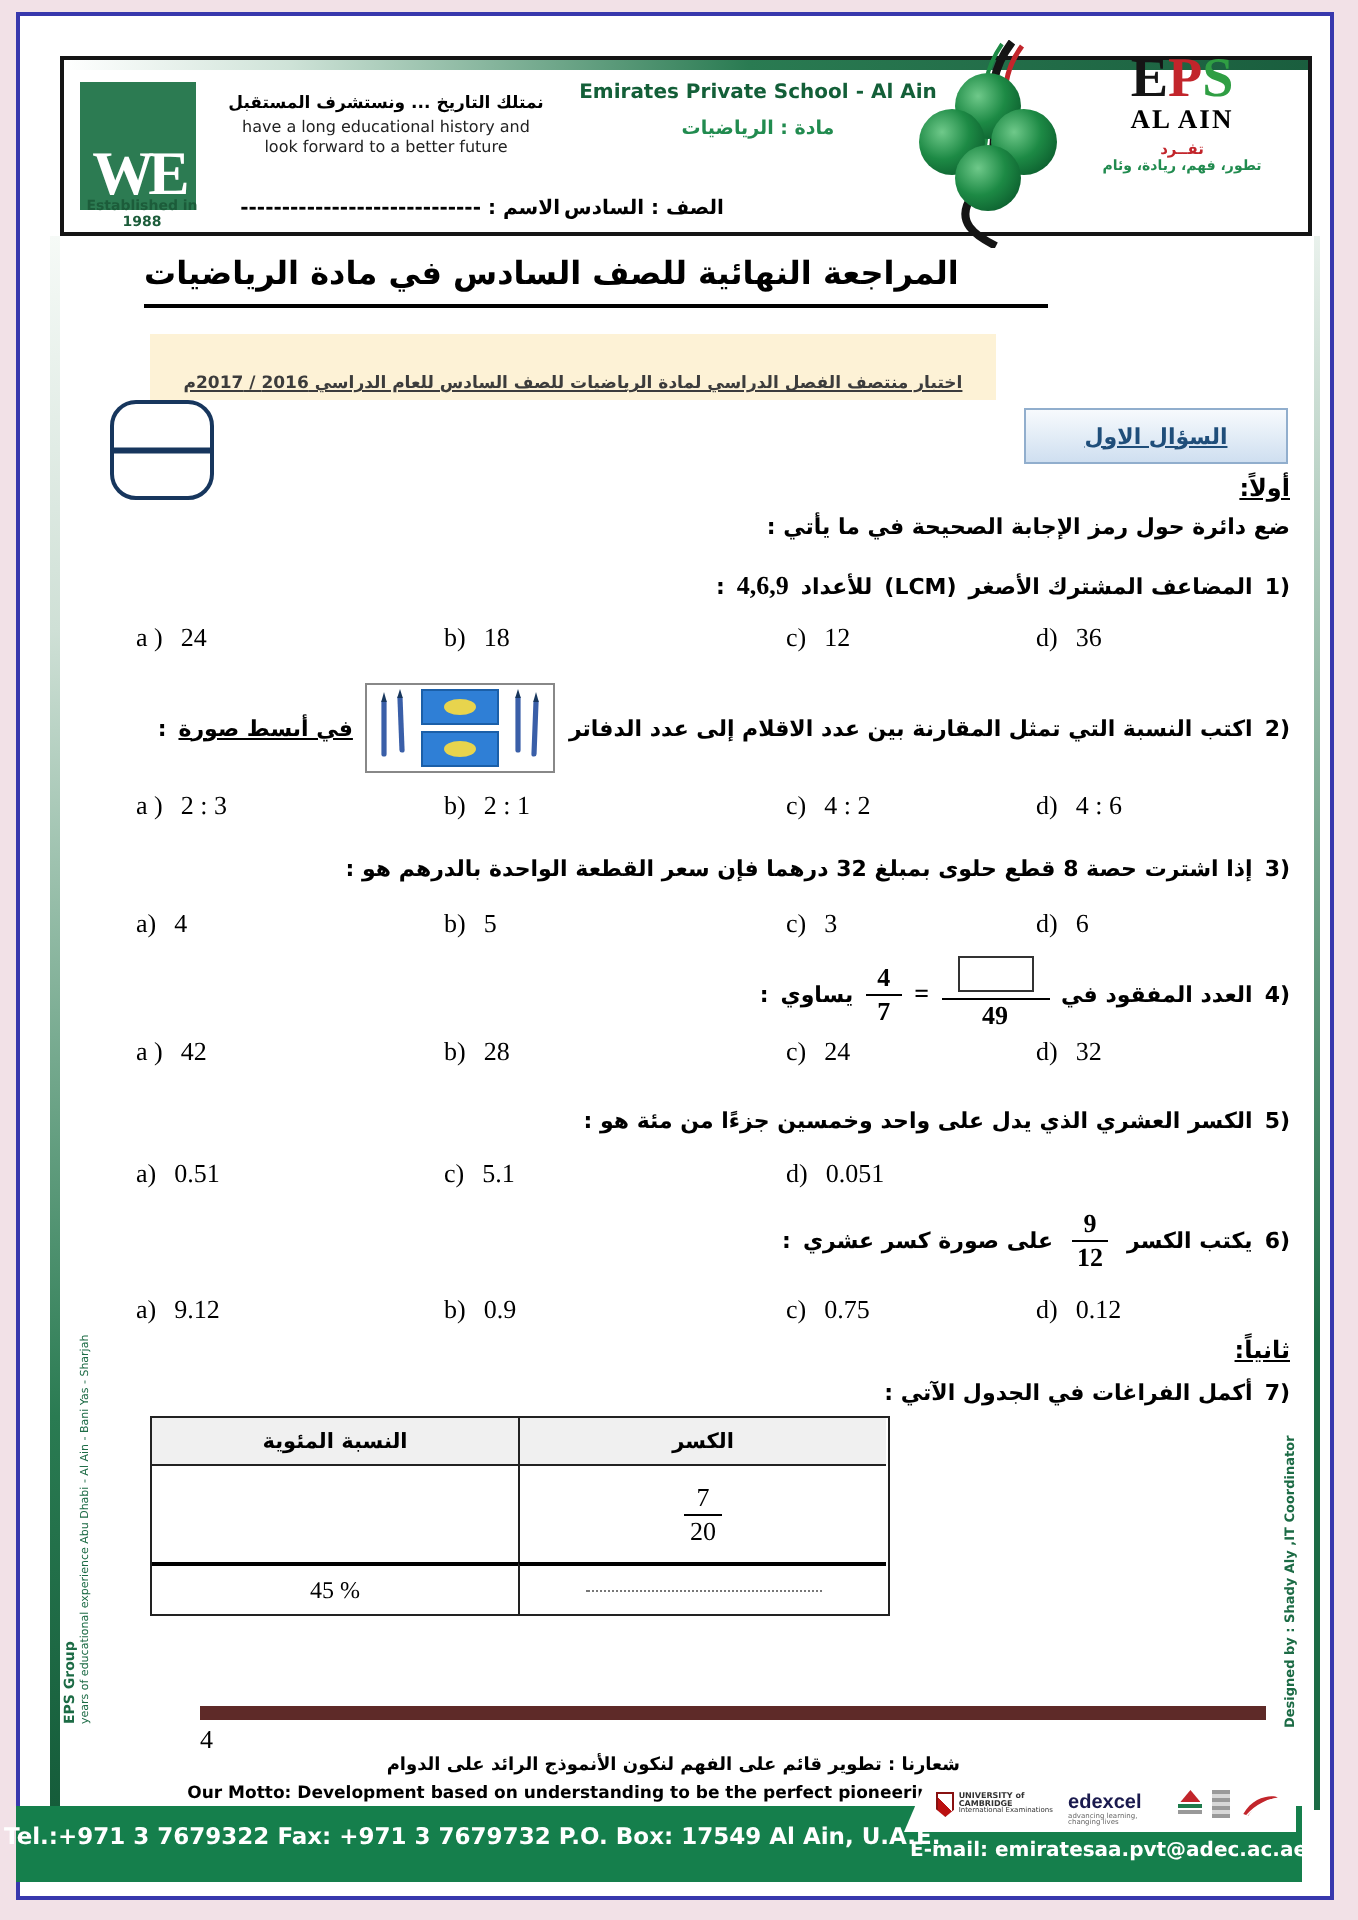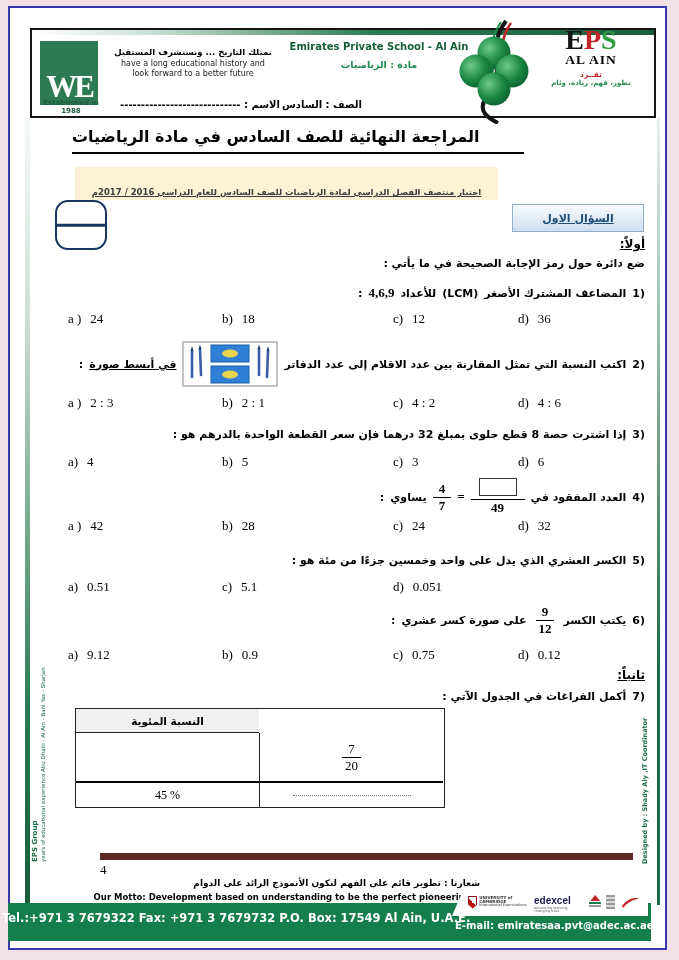--- a/index.html
+++ b/index.html
@@ -321,20 +321,21 @@
 
 <div class="heading" style="top:668px">ثانياً:</div>
 <div class="q" style="top:690px">
   <span class="ltr">7)</span>
   <span>أكمل الفراغات في الجدول الآتي :</span>
 </div>
 
 <div id="q7-table" class="abs">
   <div class="t-row t-head">
     <div class="t-cell">النسبة المئوية</div>
+    <div class="t-cell">الكسر</div>
   </div>
   <div class="t-row t-r1">
     <div class="t-cell"></div>
     <div class="t-cell">
       <span class="frac">
         <span class="num">7</span>
         <span class="den">20</span>
       </span>
     </div>
   </div>

